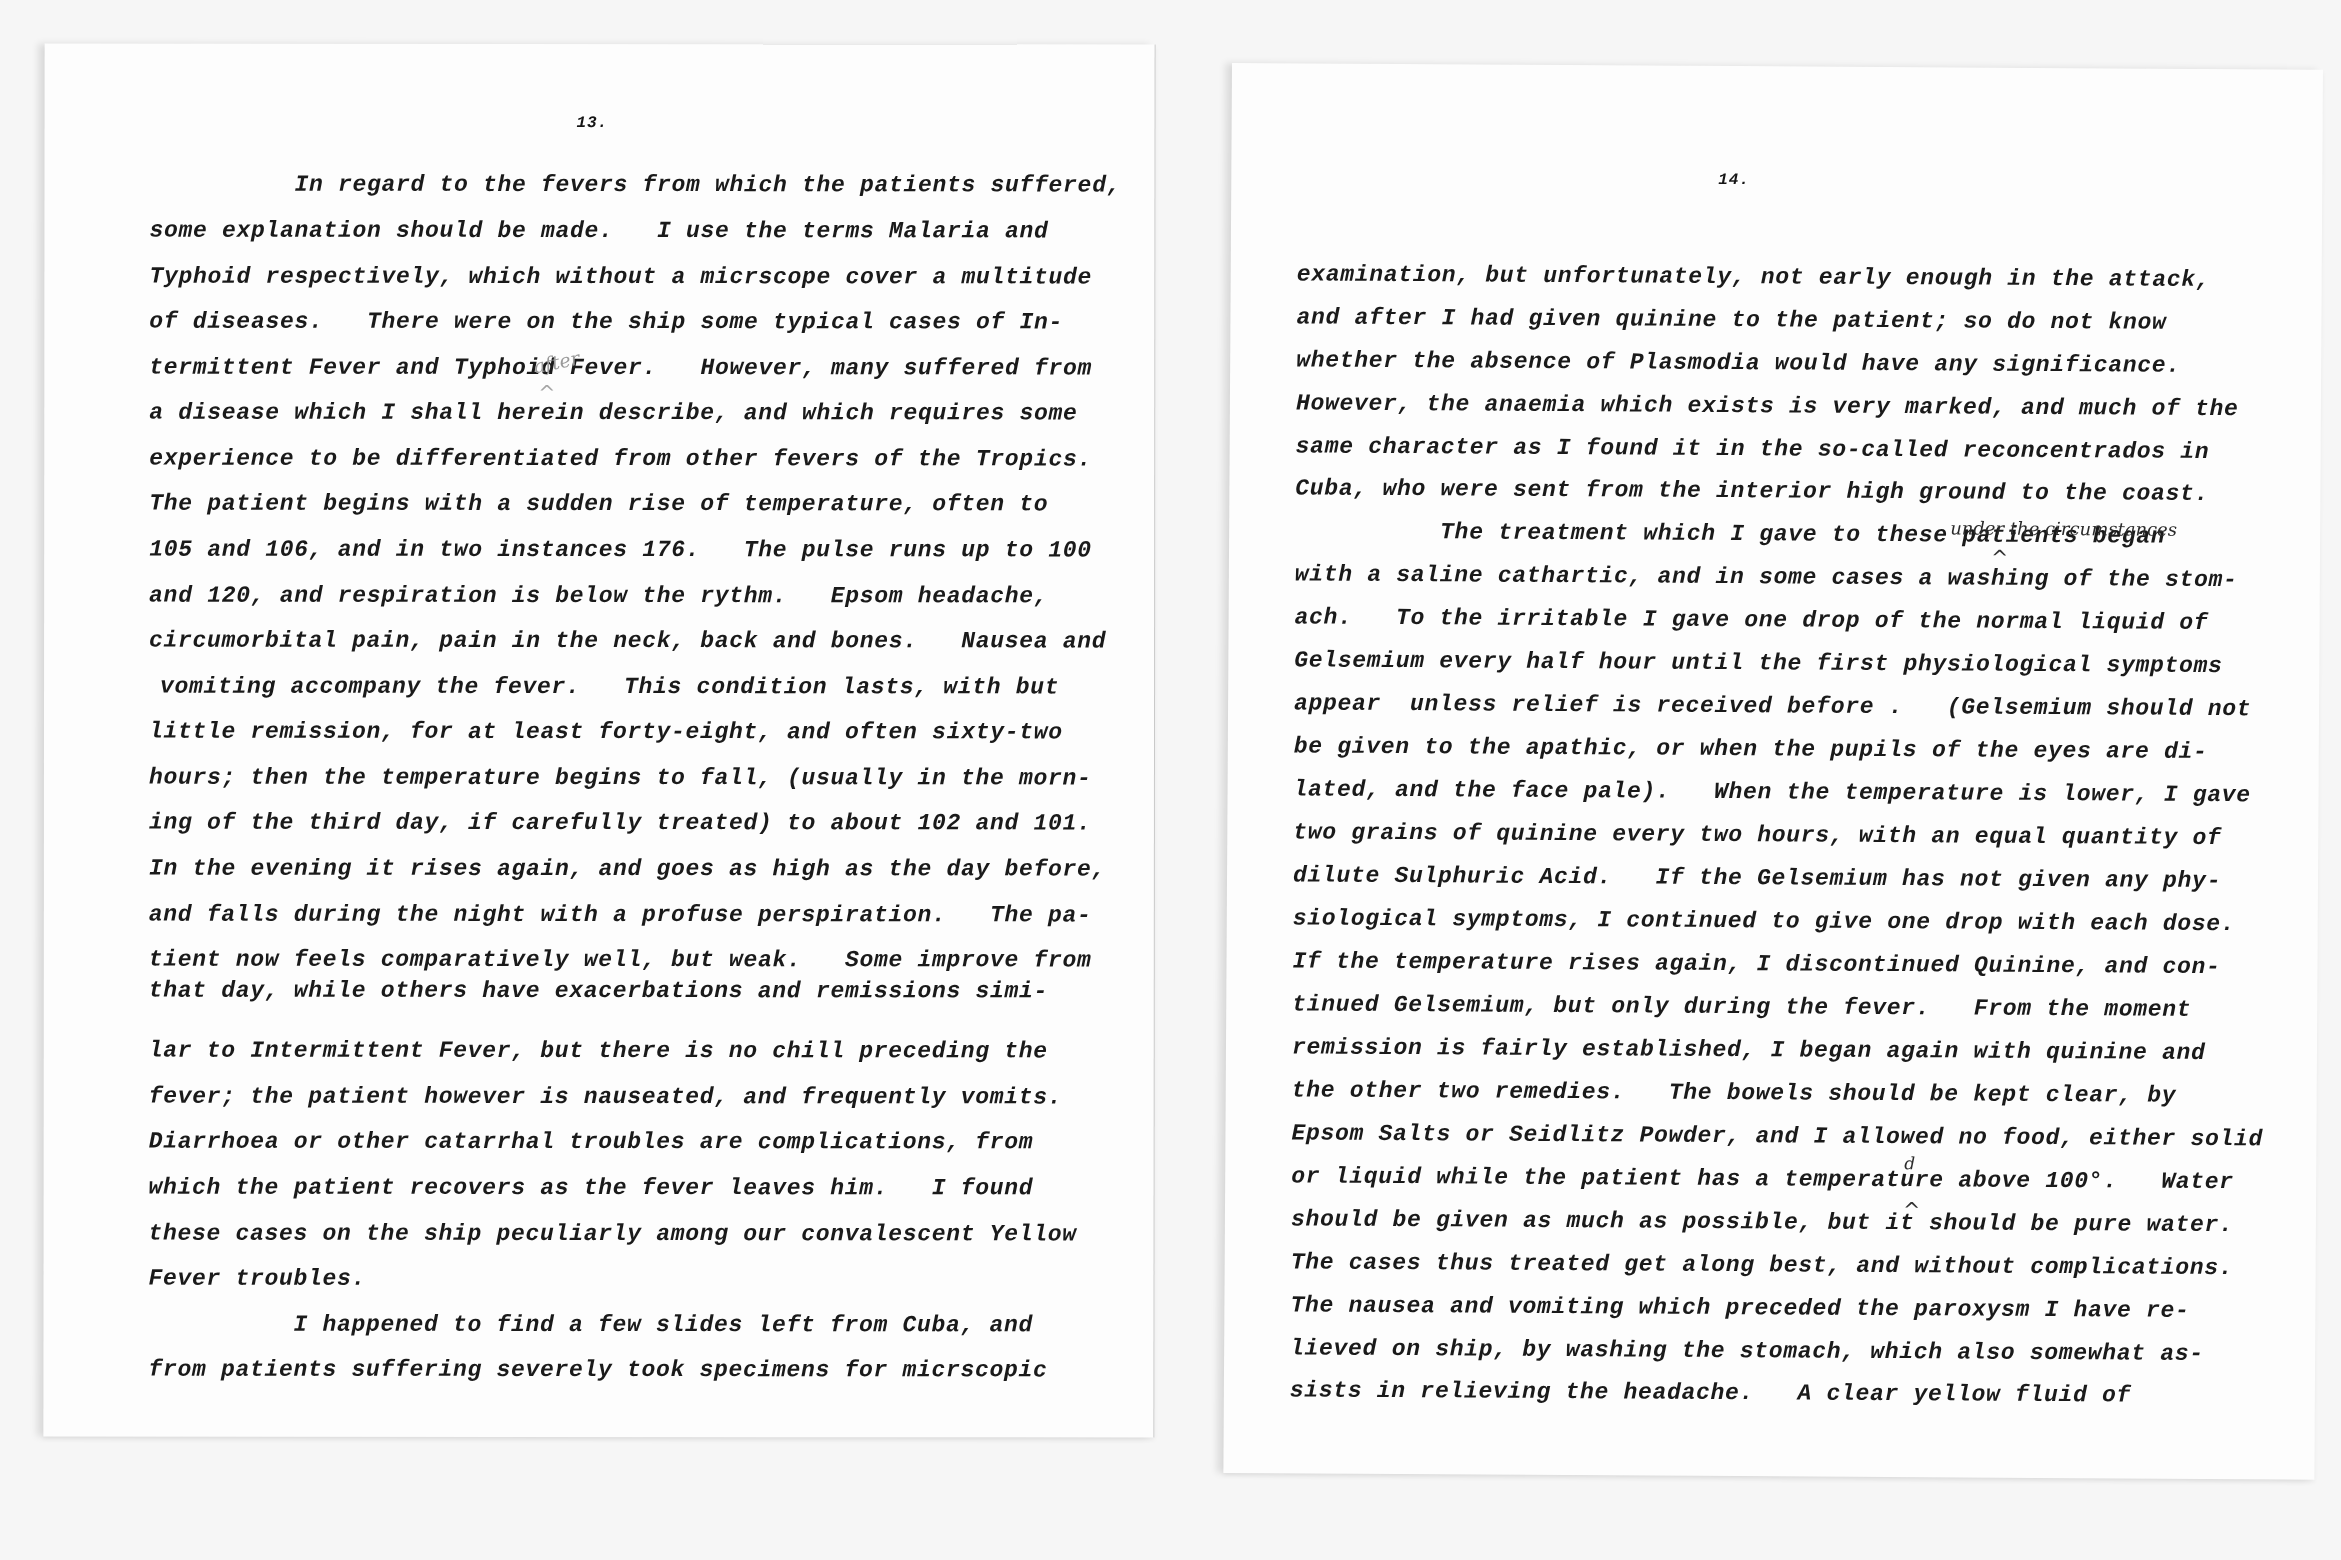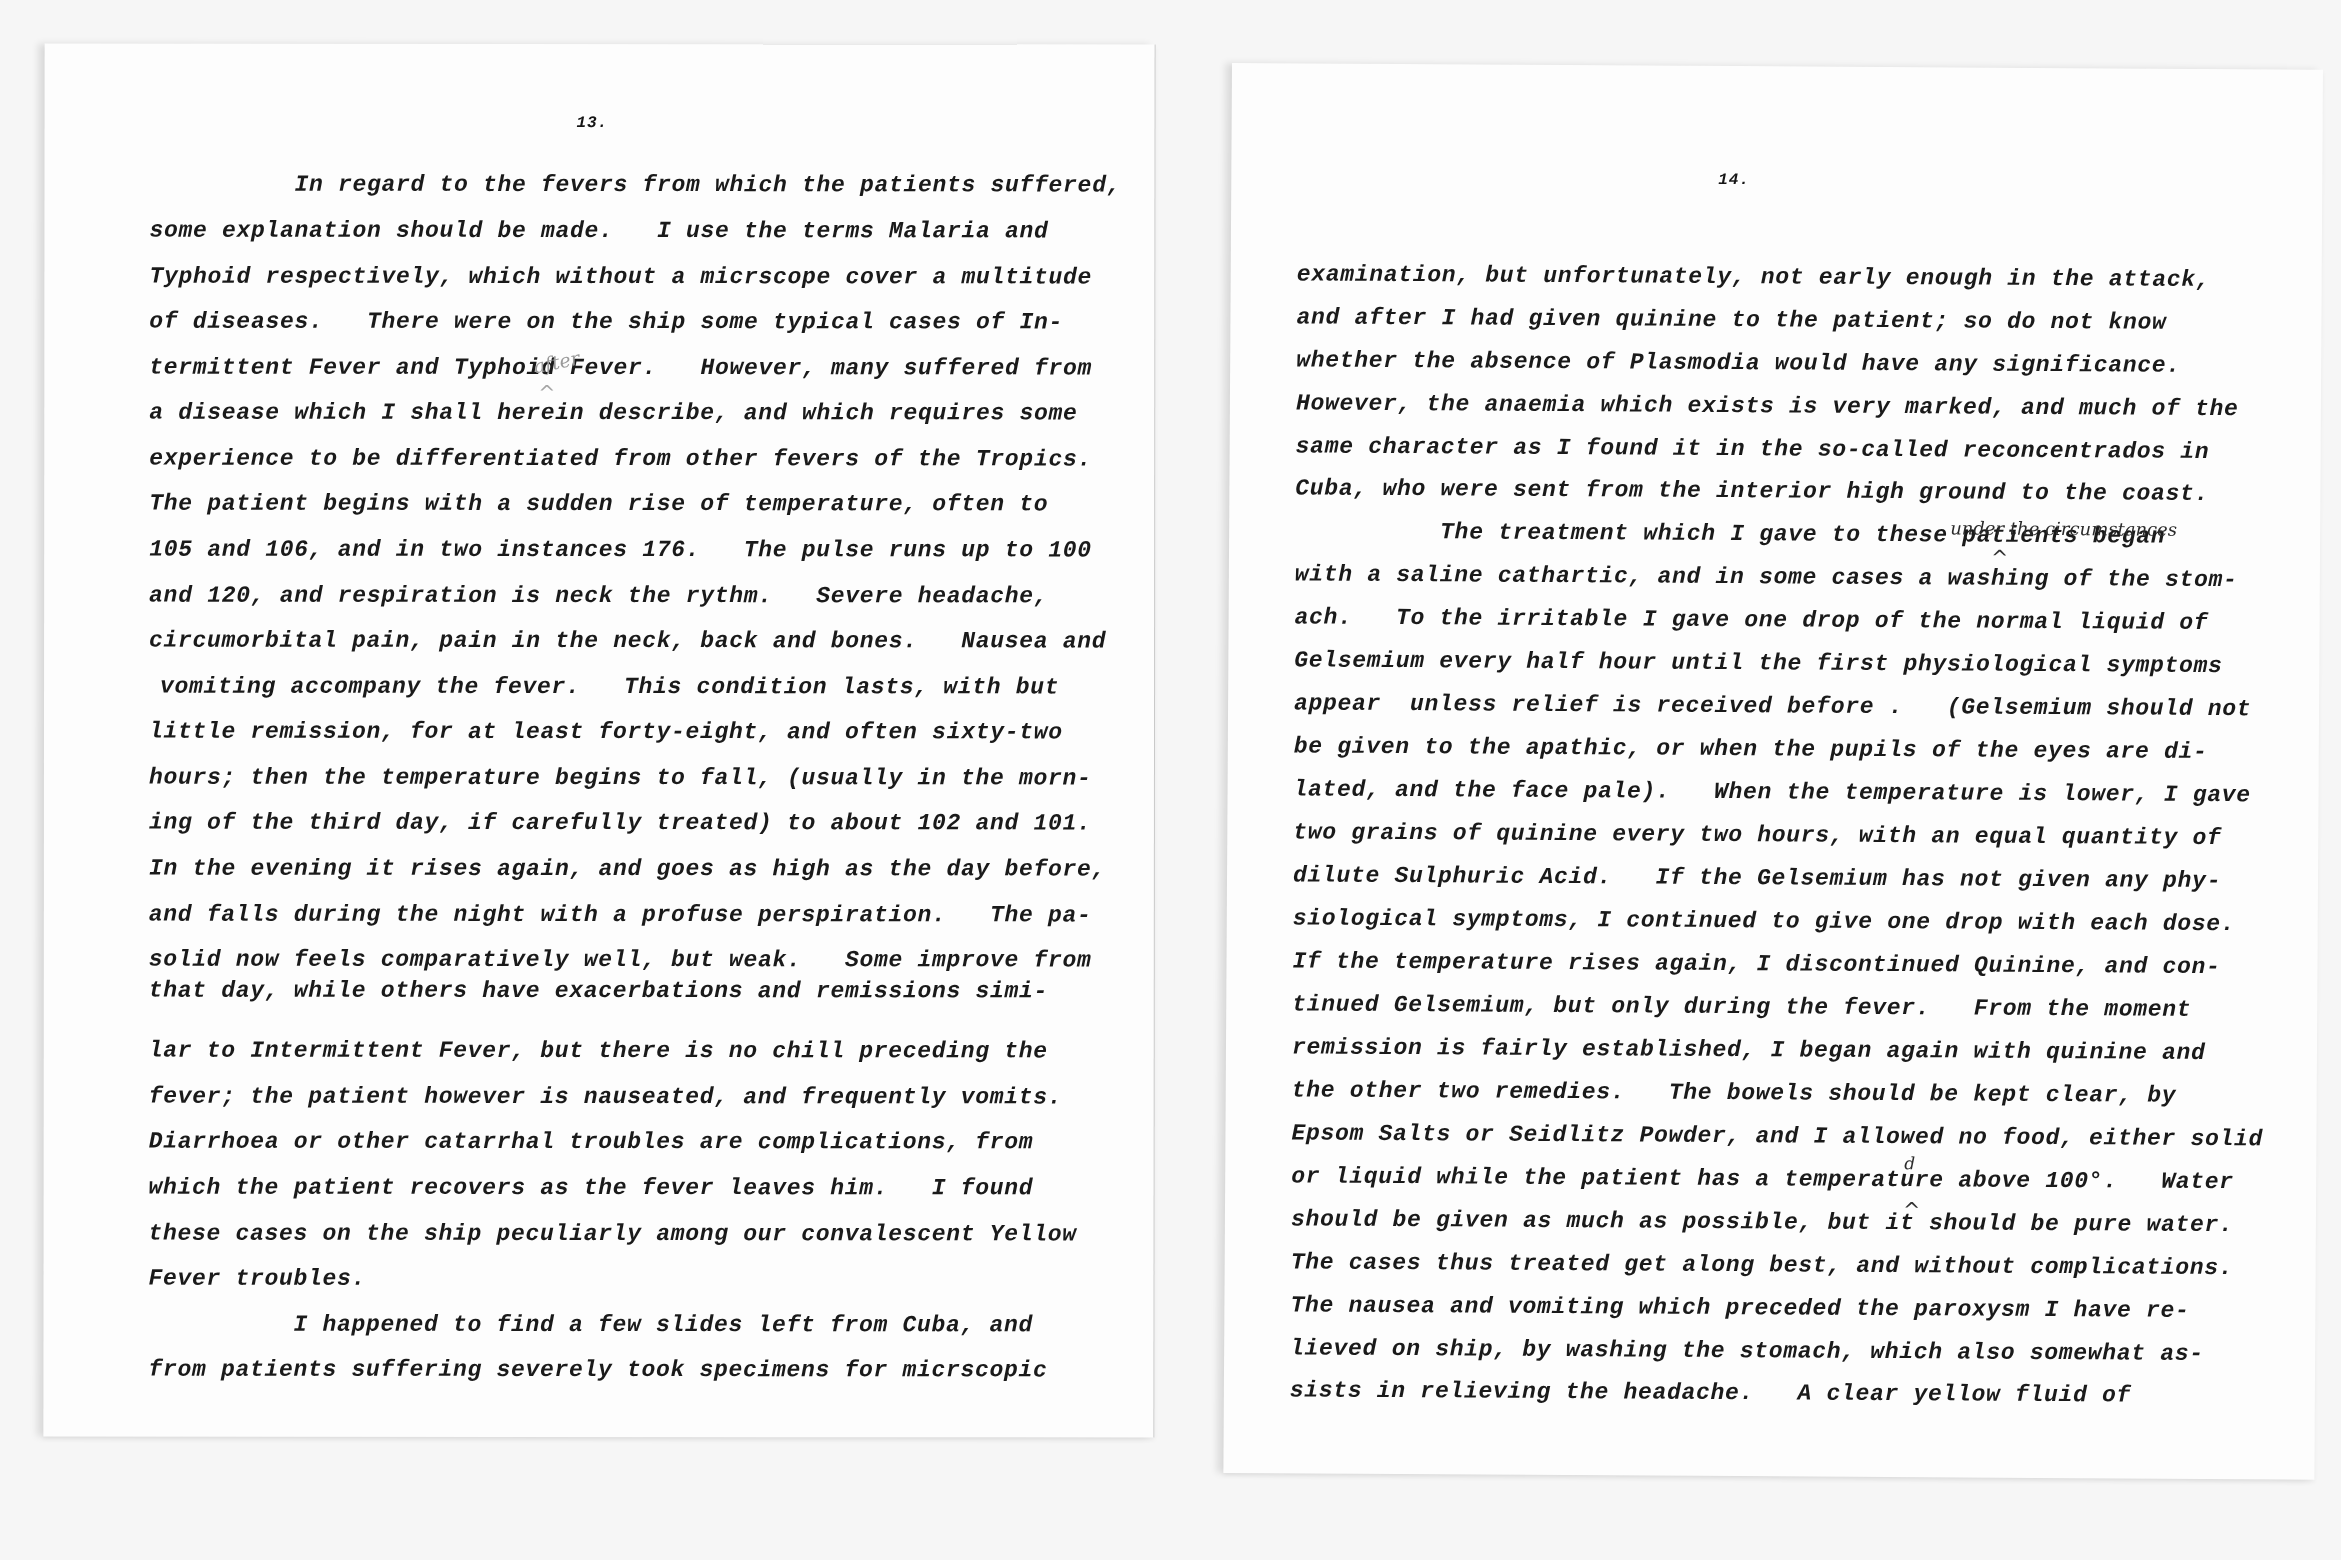--- a/index.html
+++ b/index.html
@@ -79,29 +79,29 @@
   <div id="left-lines">
       <div class="text-line" style="left: 105px; top: 127px; text-align: right;">          In regard to the fevers from which the patients suffered,</div>
       <div class="text-line" style="left: 105px; top: 173px;">some explanation should be made.   I use the terms Malaria and</div>
       <div class="text-line" style="left: 105px; top: 219px;">Typhoid respectively, which without a micrscope cover a multitude</div>
       <div class="text-line" style="left: 105px; top: 264px;">of diseases.   There were on the ship some typical cases of In-</div>
       <div class="text-line" style="left: 105px; top: 310px;">termittent Fever and Typhoid Fever.   However, many suffered from</div>
       <div class="text-line" style="left: 105px; top: 355px;">a disease which I shall herein describe, and which requires some</div>
       <div class="text-line" style="left: 105px; top: 401px;">experience to be differentiated from other fevers of the Tropics.</div>
       <div class="text-line" style="left: 105px; top: 446px;">The patient begins with a sudden rise of temperature, often to</div>
       <div class="text-line" style="left: 105px; top: 492px;">105 and 106, and in two instances 176.   The pulse runs up to 100</div>
-      <div class="text-line" style="left: 105px; top: 538px;">and 120, and respiration is neck the rythm.   Severe headache,</div>
+      <div class="text-line" style="left: 105px; top: 538px;">and 120, and respiration is below the rythm.   Epsom headache,</div>
       <div class="text-line" style="left: 105px; top: 583px;">circumorbital pain, pain in the neck, back and bones.   Nausea and</div>
       <div class="text-line" style="left: 116px; top: 629px;">vomiting accompany the fever.   This condition lasts, with but</div>
       <div class="text-line" style="left: 105px; top: 674px;">little remission, for at least forty-eight, and often sixty-two</div>
       <div class="text-line" style="left: 105px; top: 720px;">hours; then the temperature begins to fall, (usually in the morn-</div>
       <div class="text-line" style="left: 105px; top: 765px;">ing of the third day, if carefully treated) to about 102 and 101.</div>
       <div class="text-line" style="left: 105px; top: 811px;">In the evening it rises again, and goes as high as the day before,</div>
       <div class="text-line" style="left: 105px; top: 857px;">and falls during the night with a profuse perspiration.   The pa-</div>
-      <div class="text-line" style="left: 105px; top: 902px;">solid now feels comparatively well, but weak.   Some improve from</div>
+      <div class="text-line" style="left: 105px; top: 902px;">tient now feels comparatively well, but weak.   Some improve from</div>
       <div class="text-line" style="left: 105px; top: 921px; margin-top: 12px;">that day, while others have exacerbations and remissions simi-</div>
       <div class="text-line" style="left: 105px; top: 993px;">lar to Intermittent Fever, but there is no chill preceding the</div>
       <div class="text-line" style="left: 105px; top: 1039px;">fever; the patient however is nauseated, and frequently vomits.</div>
       <div class="text-line" style="left: 105px; top: 1084px;">Diarrhoea or other catarrhal troubles are complications, from</div>
       <div class="text-line" style="left: 105px; top: 1130px;">which the patient recovers as the fever leaves him.   I found</div>
       <div class="text-line" style="left: 105px; top: 1176px;">these cases on the ship peculiarly among our convalescent Yellow</div>
       <div class="text-line" style="left: 105px; top: 1221px;">Fever troubles.</div>
       <div class="text-line" style="left: 105px; top: 1267px;">          I happened to find a few slides left from Cuba, and</div>
       <div class="text-line" style="left: 105px; top: 1312px;">from patients suffering severely took specimens for micrscopic</div>
     </div>

